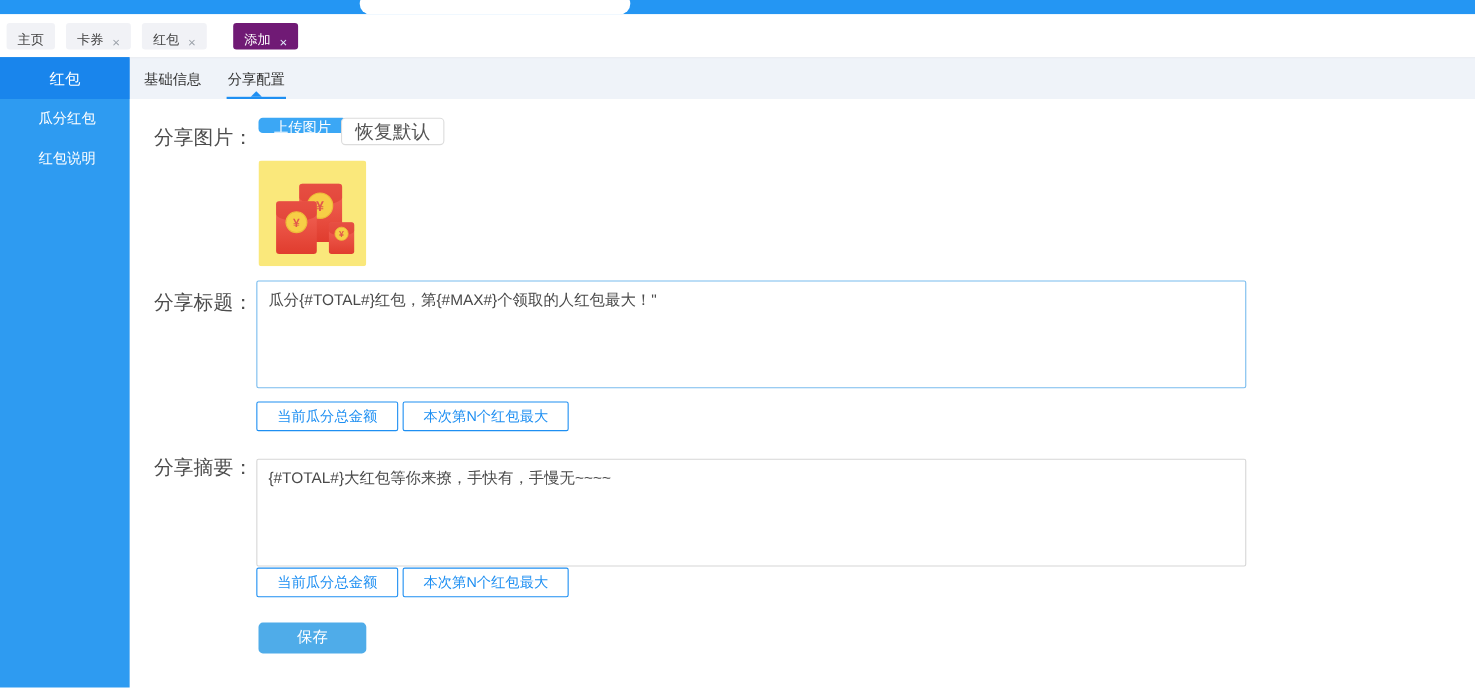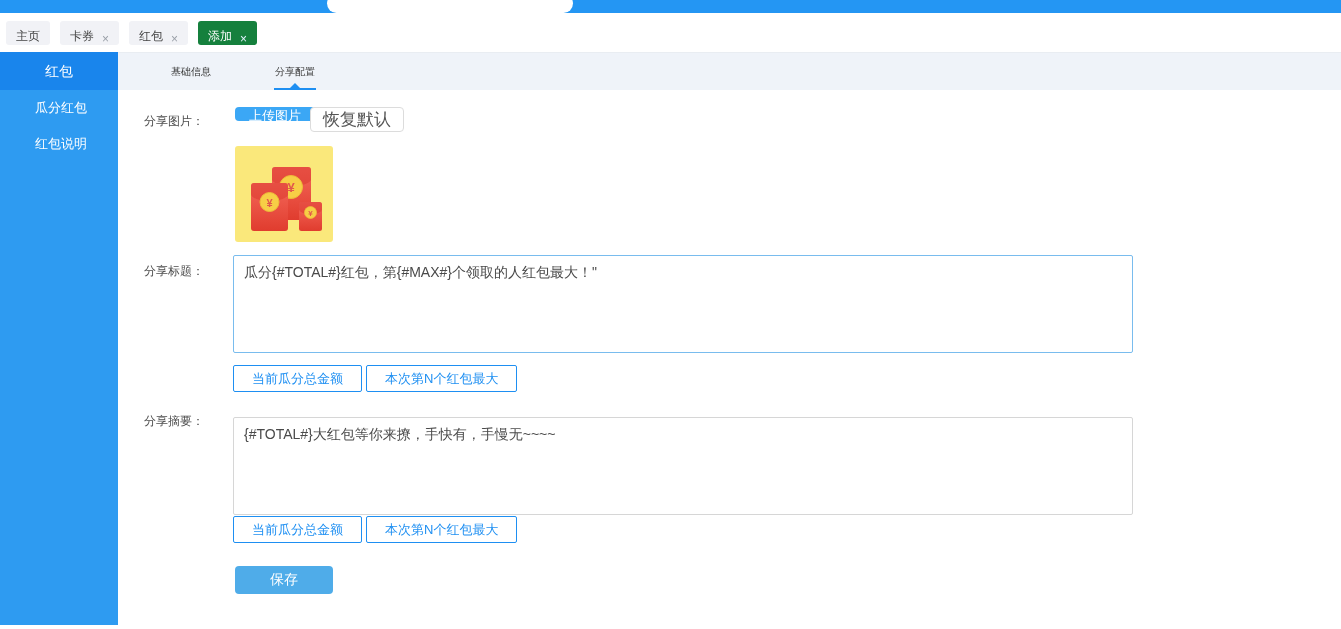--- a/index.html
+++ b/index.html
@@ -40,21 +40,21 @@
     background: #F1F2F6;
     border-radius: 3px;
     font-size: 12px; color: #444;
     cursor: pointer;
     gap: 8px;
   }
   .wtab .close {
     font-size: 12px; color: #9AA0A8; line-height: 1;
     cursor: pointer;
   }
-  .wtab.active { background: #15803d; color: #fff; }
+  .wtab.active { background: #701a75; color: #fff; margin-left: 14px; }
   .wtab.active .close { color: #E3F2FF; }
 
   
   .sidebar {
     position: absolute; left: 0; top: 52px;
     width: 118px; height: 573px;
     background: #2E9BF1;
   }
   .sidebar-header {
     height: 38px; line-height: 38px;
@@ -75,24 +75,23 @@
     position: absolute; left: 118px; top: 52px;
     width: 1223px; height: 38px;
     background: #EFF3F9;
     border-top: 1px solid #E9EDF2;
     display: flex; align-items: stretch;
     padding-left: 12px; gap: 22px;
   }
   .ctab {
     position: relative;
     line-height: 37px;
-    font-size: 10px; color: #333;
+    font-size: 13px; color: #333;
     cursor: pointer;
     padding: 0 1px;
-    margin-left: 40px;
   }
   .ctab.active::before {
     content: '';
     position: absolute; left: 0; right: 0; bottom: 0;
     height: 2px; background: #1E8FF2;
   }
   .ctab.active::after {
     content: '';
     position: absolute; left: 50%; bottom: 2px;
     margin-left: -5px;
@@ -102,22 +101,22 @@
   }
 
   
   .main {
     position: absolute; left: 118px; top: 90px;
     width: 1223px; height: 539px;
     background: #fff;
   }
   .form-label {
     position: absolute; left: 0; width: 112px;
-    text-align: center;
-    font-size: 12px; color: #4D4D4D;
+    text-align: right;
+    font-size: 18px; color: #4D4D4D;
   }
   .lbl-image   { top: 23px; }
   .lbl-title   { top: 173px; }
   .lbl-summary { top: 323px; }
 
   .btn-upload {
     position: absolute; left: 117px; top: 17px;
     height: 14px; padding: 0 14px;
     background: #3BA7F5; color: #fff;
     border: none; border-radius: 4px;

